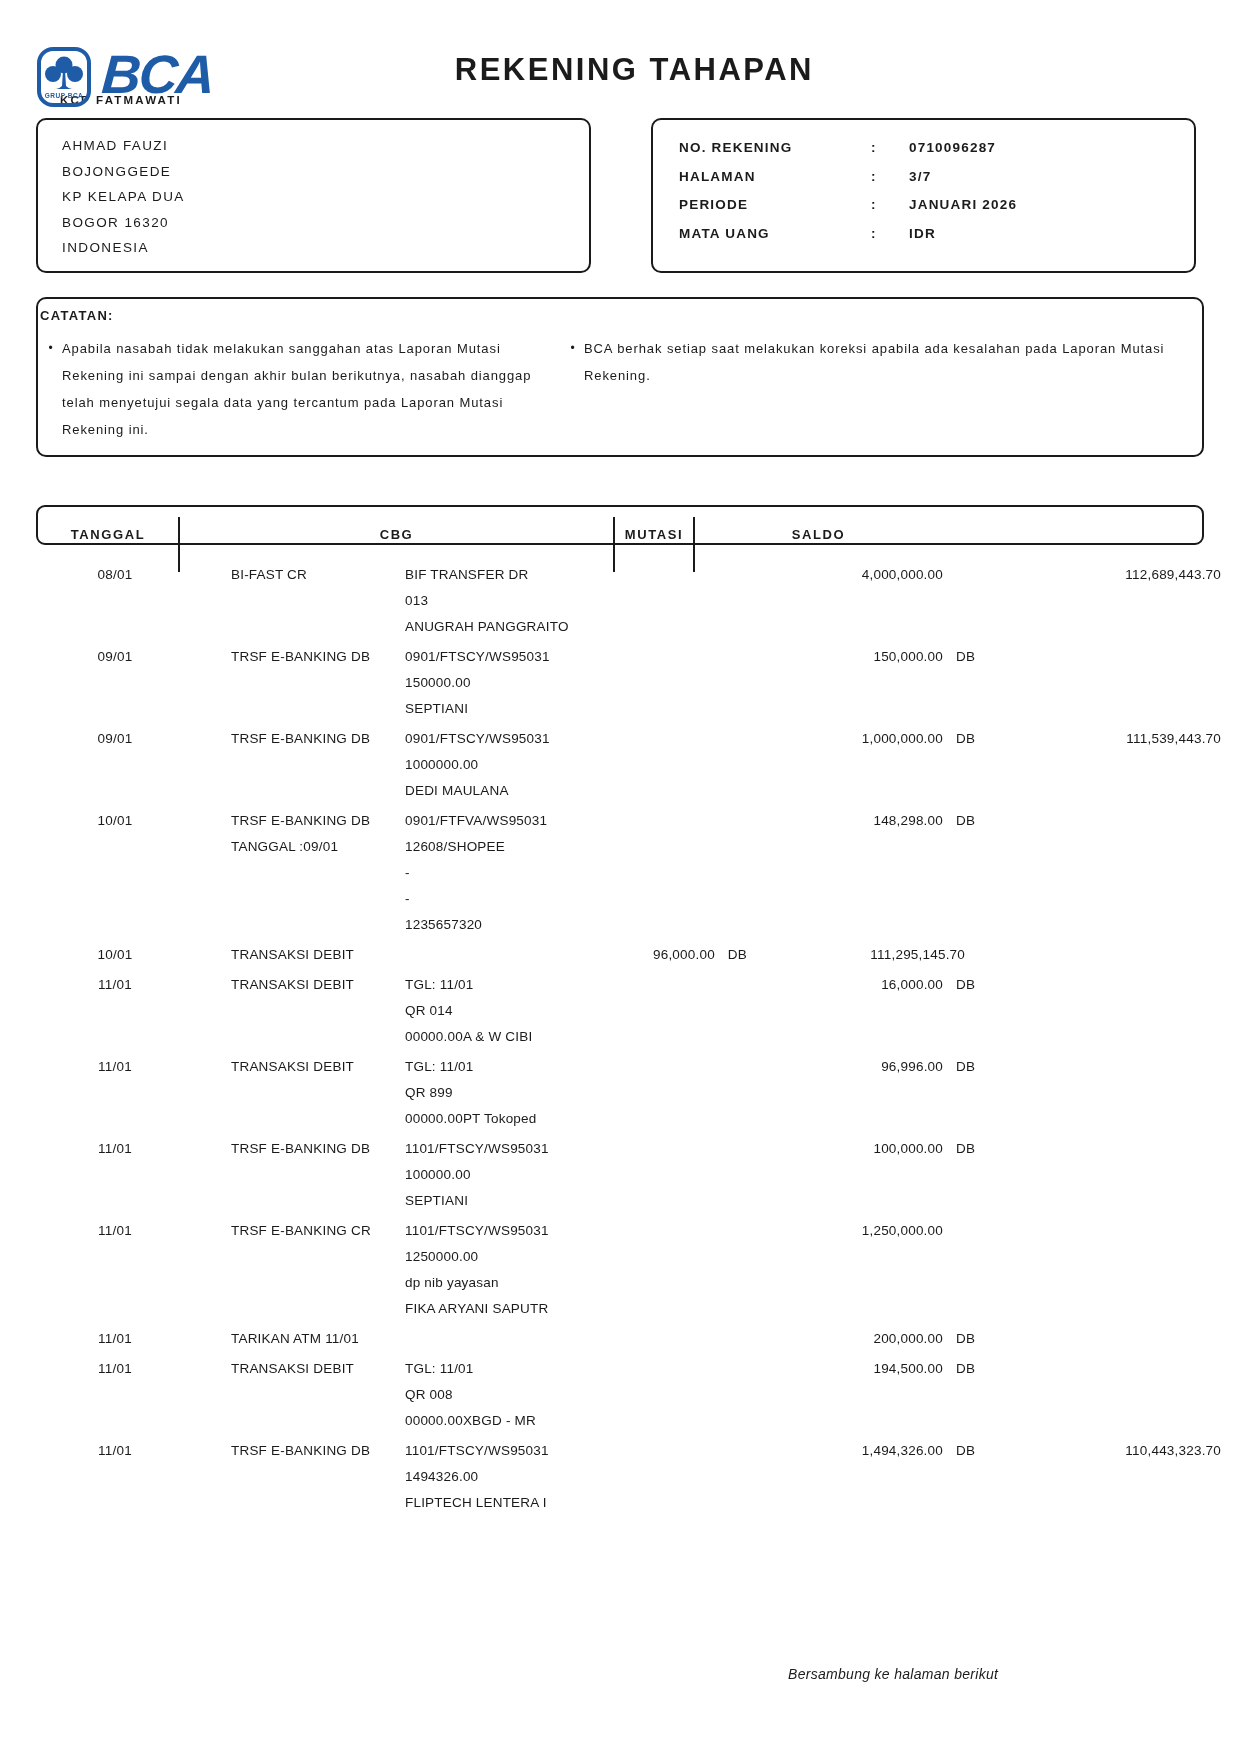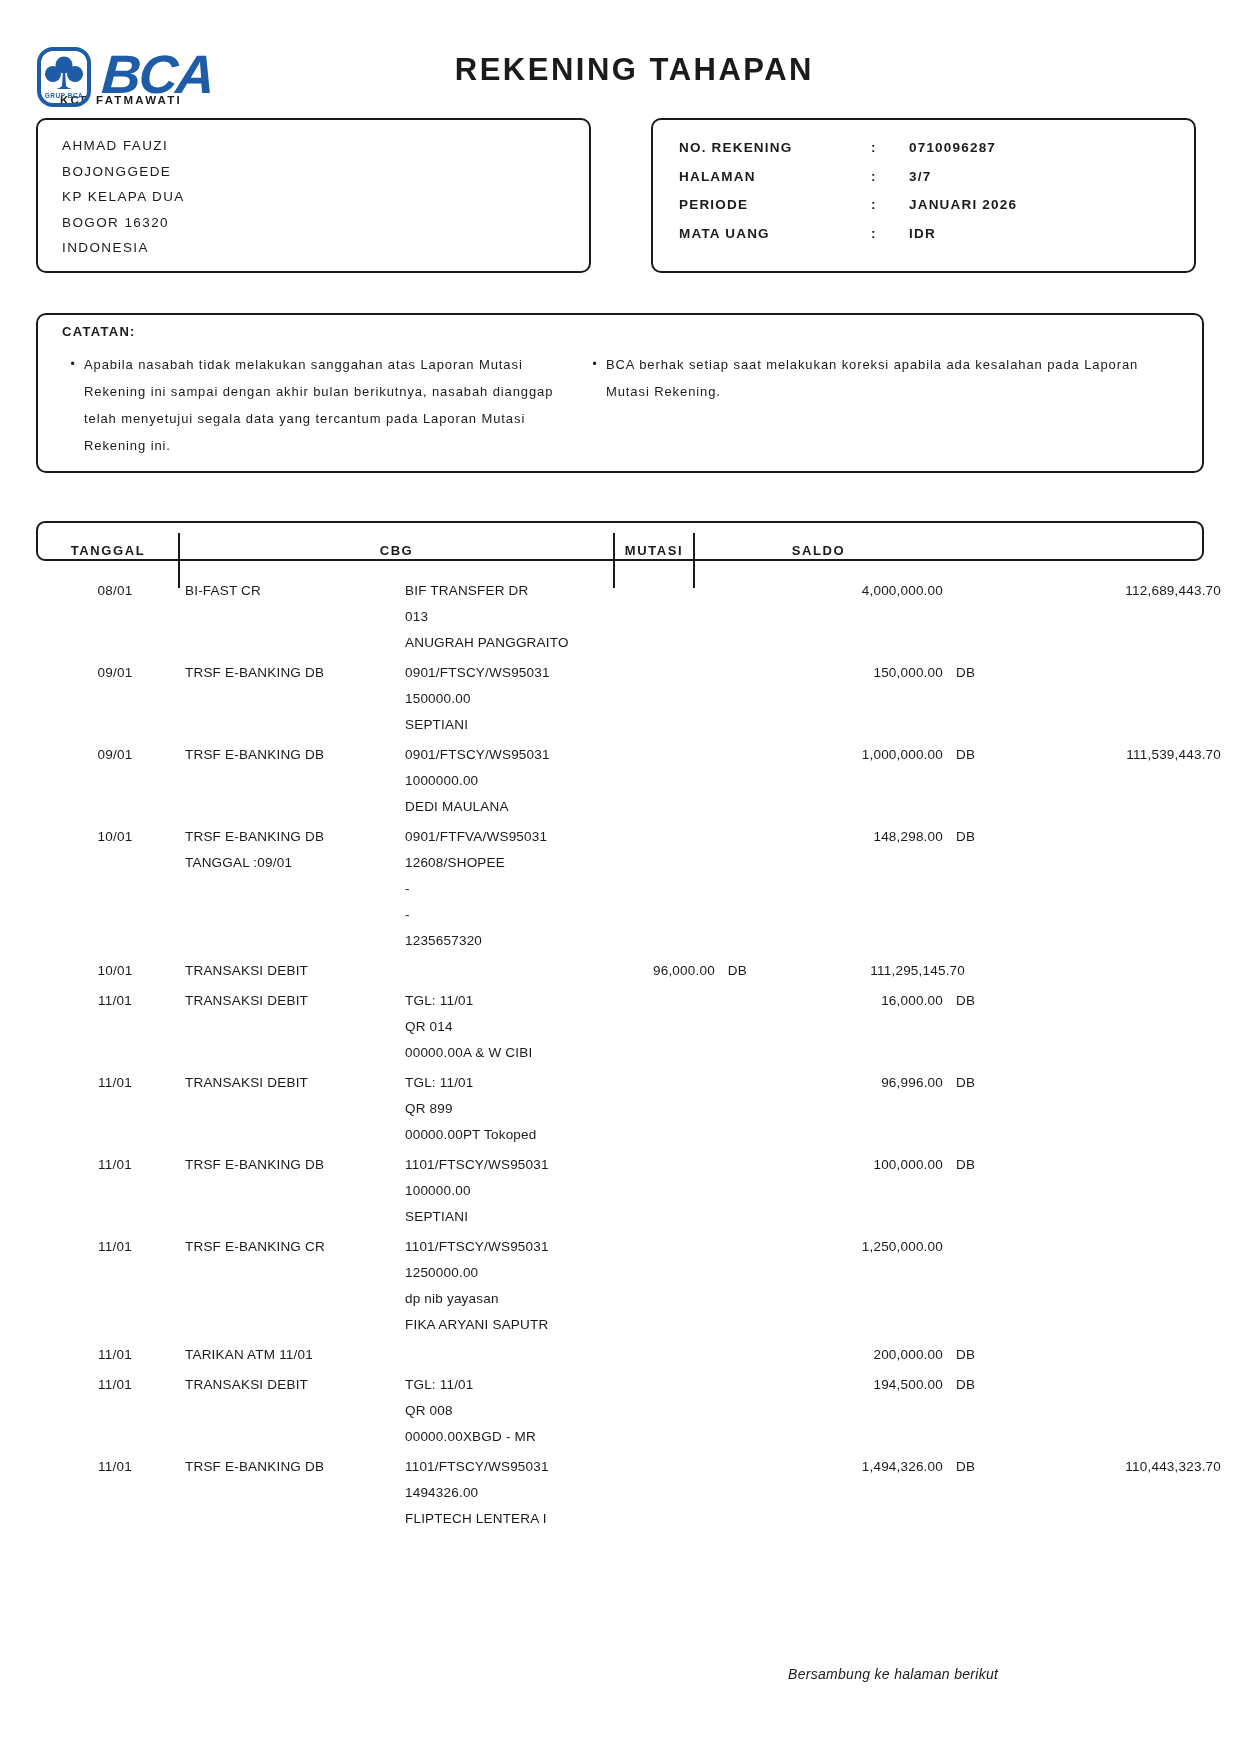--- a/index.html
+++ b/index.html
@@ -16,37 +16,37 @@
 
   
   .boxes { display:flex; margin-top:12px; }
   .box { border:2.5px solid #1a1a1a; border-radius:10px; }
   .addr-box { width:555px; height:155px; padding:13px 0 0 24px; }
   .addr-box div { font-weight:normal; font-size:13.5px; letter-spacing:1.4px; line-height:25.6px; }
   .acct-box { width:545px; height:155px; margin-left:60px; padding:14px 0 0 26px; }
   .acct-row { display:grid; grid-template-columns:192px 38px auto; font-weight:bold; font-size:13.5px; letter-spacing:1.2px; line-height:28.5px; }
 
   
-  .notes { margin-top:40px; min-height:120px; padding:9px 18px 12px 24px; }
+  .notes { margin-top:24px; min-height:120px; padding:9px 18px 12px 2px; }
   .notes-title { font-weight:bold; font-size:13px; letter-spacing:1.3px; }
   .notes-cols { display:grid; grid-template-columns:500px 1fr; column-gap:22px; margin-top:12px; }
   .bullet-item { display:flex; font-size:13px; letter-spacing:0.9px; line-height:27px; }
   .bullet-item .dot { width:22px; flex:0 0 22px; text-align:center; font-size:12px; }
 
   
   .thead { margin-top:48px; height:40px; border:2.5px solid #1a1a1a; border-radius:9px;
            display:grid; grid-template-columns:142px 435px 80px 247px auto; align-items:center; }
   .thead > div { font-weight:bold; font-size:13px; letter-spacing:1.6px; text-align:center; line-height:35px; height:100%;margin-top:20px; }
   .thead > div:not(:last-child){ border-right:2.5px solid #1a1a1a; }
 
   .rows { margin-top:17px; }
   .trow { display:grid; grid-template-columns:144px 225px 248px 82px 249px 256px; margin-bottom:4px;
           font-size:13.5px; line-height:26px; letter-spacing:0.2px; }
   .c-date { text-align:center; padding-left:14px; }
-  .c-type { padding-left:5px; }
+  .c-type { padding-left:5px;margin-left:46px; }
   .c-mutasi { display:grid; grid-template-columns:1fr 41px; align-self:start; }
   .c-amount { text-align:right; }
   .c-db { padding-left:13px; }
   .c-saldo { text-align:right; padding-right:19px; }
 
   
   .cont-note { position:absolute; left:788px; top:1666px; font-style:italic; font-size:14px; letter-spacing:0.3px; }
 </style>
 </head>
 <body>

